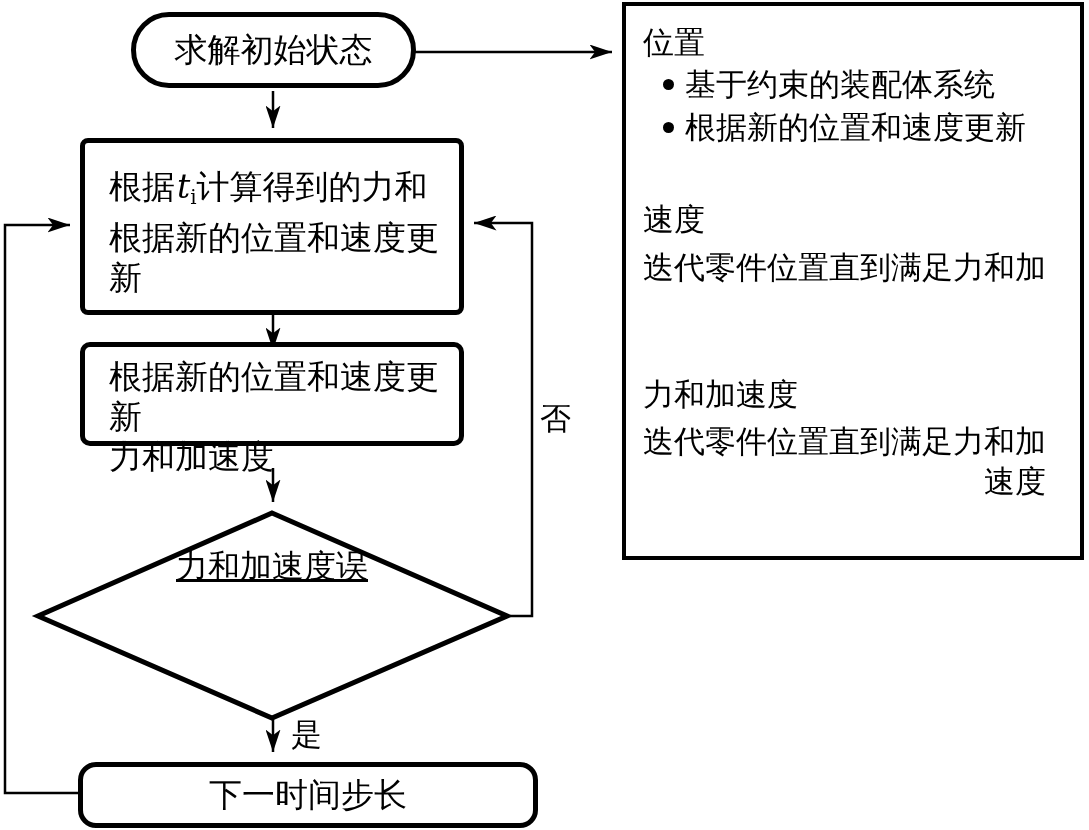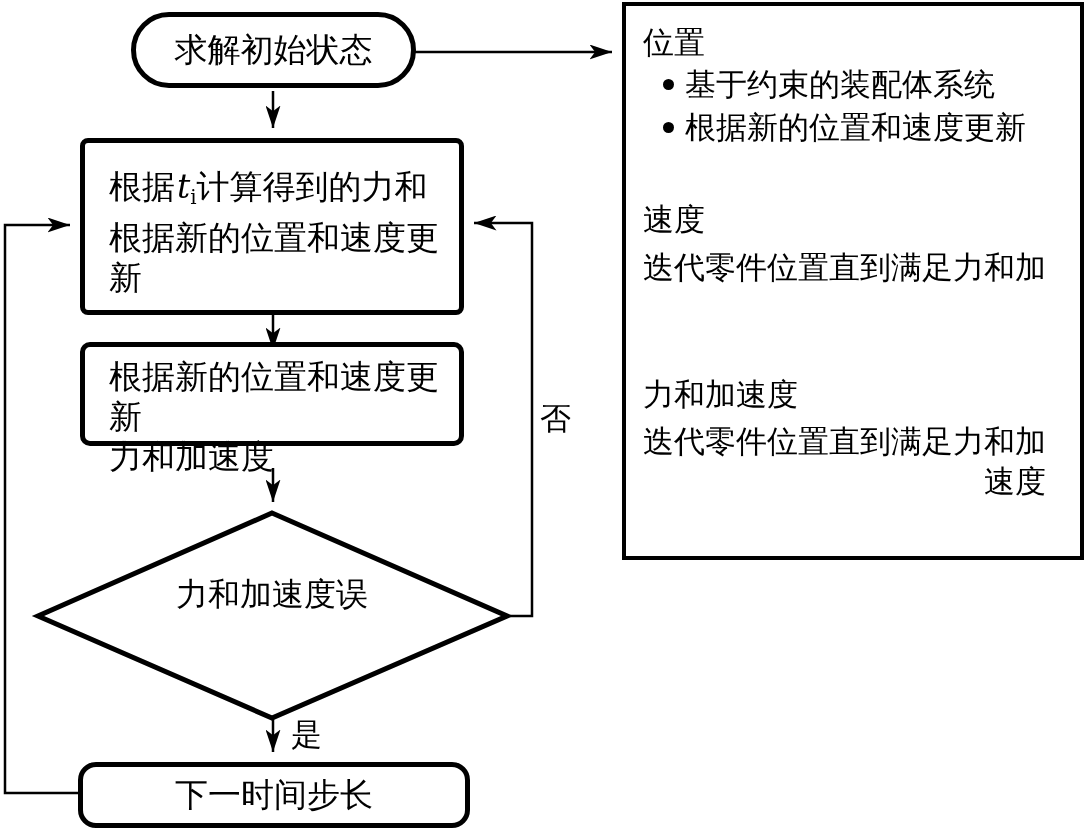--- a/index.html
+++ b/index.html
@@ -45,33 +45,34 @@
     padding: 24px 10px 0 24px;
   }
   .proc2 {
     left: 80px; top: 342px;
     width: 384px; height: 104px;
     border-radius: 10px;
     padding: 10px 10px 0 24px;
   }
   .proc3 {
     left: 78px; top: 762px;
-    width: 392px; height: 66px;
+    width: 460px; height: 66px;
     border-radius: 18px;
     display: flex;
     align-items: center;
     justify-content: center;
   }
   .diamond-text {
     position: absolute;
-    left: 92px; top: 574px;
+    left: 92px; top: 546px;
     width: 360px;
     text-align: center;
     font-size: 32px;
     line-height: 40px;
+    text-decoration: underline;
   }
   .edge-label {
     position: absolute;
     font-size: 31px;
     line-height: 32px;
   }
   .label-no { left: 540px; top: 402px; }
   .label-yes { left: 291px; top: 718px; }
   .panel {
     position: absolute;

